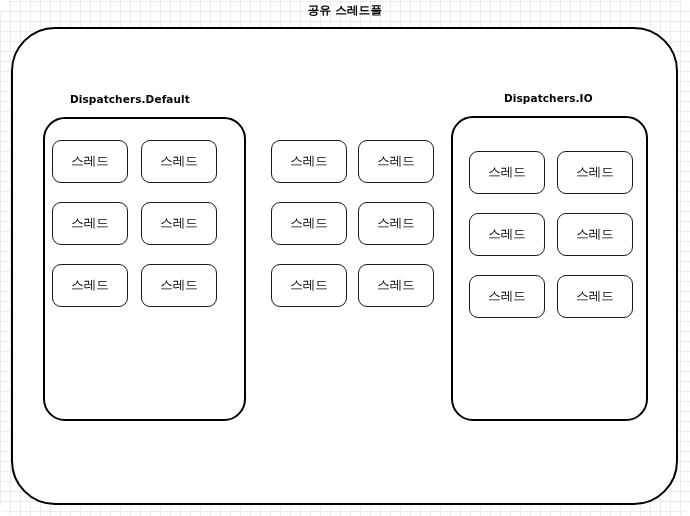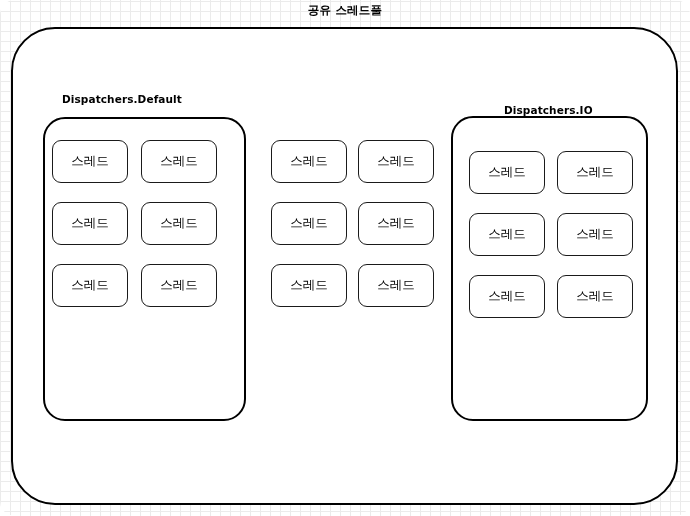--- a/index.html
+++ b/index.html
@@ -80,26 +80,26 @@
   
   .group-label {
     position: absolute;
     font-size: 10.5px;
     font-weight: bold;
     color: #000000;
     white-space: nowrap;
     letter-spacing: 0.1px;
   }
   #label-default {
-    left: 62px;
+    left: 70px;
     top: 93px;
   }
   #label-io {
     left: 504px;
-    top: 104px;
+    top: 92px;
   }
 
   
   .thread-box {
     position: absolute;
     width: 76px;
     height: 43px;
     border: 1.6px solid #1a1a1a;
     border-radius: 9px;
     background: #ffffff;

